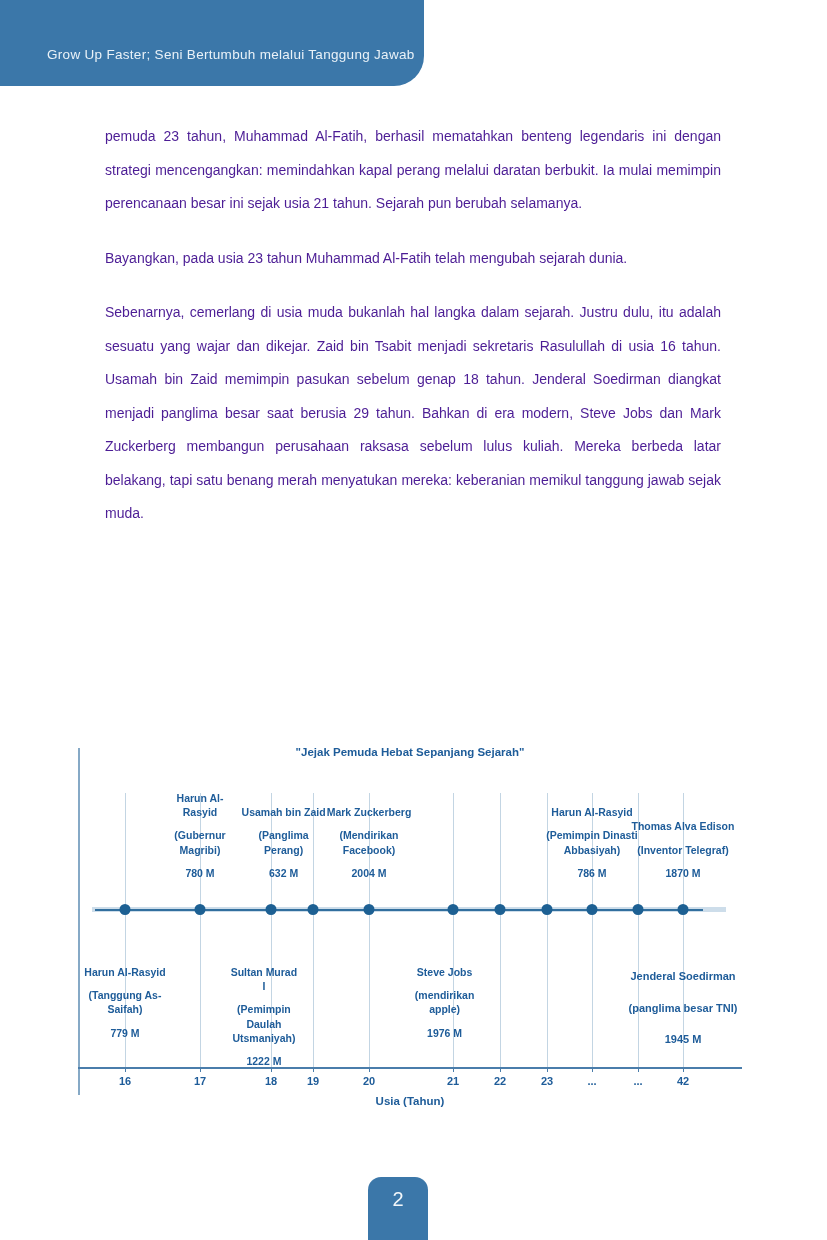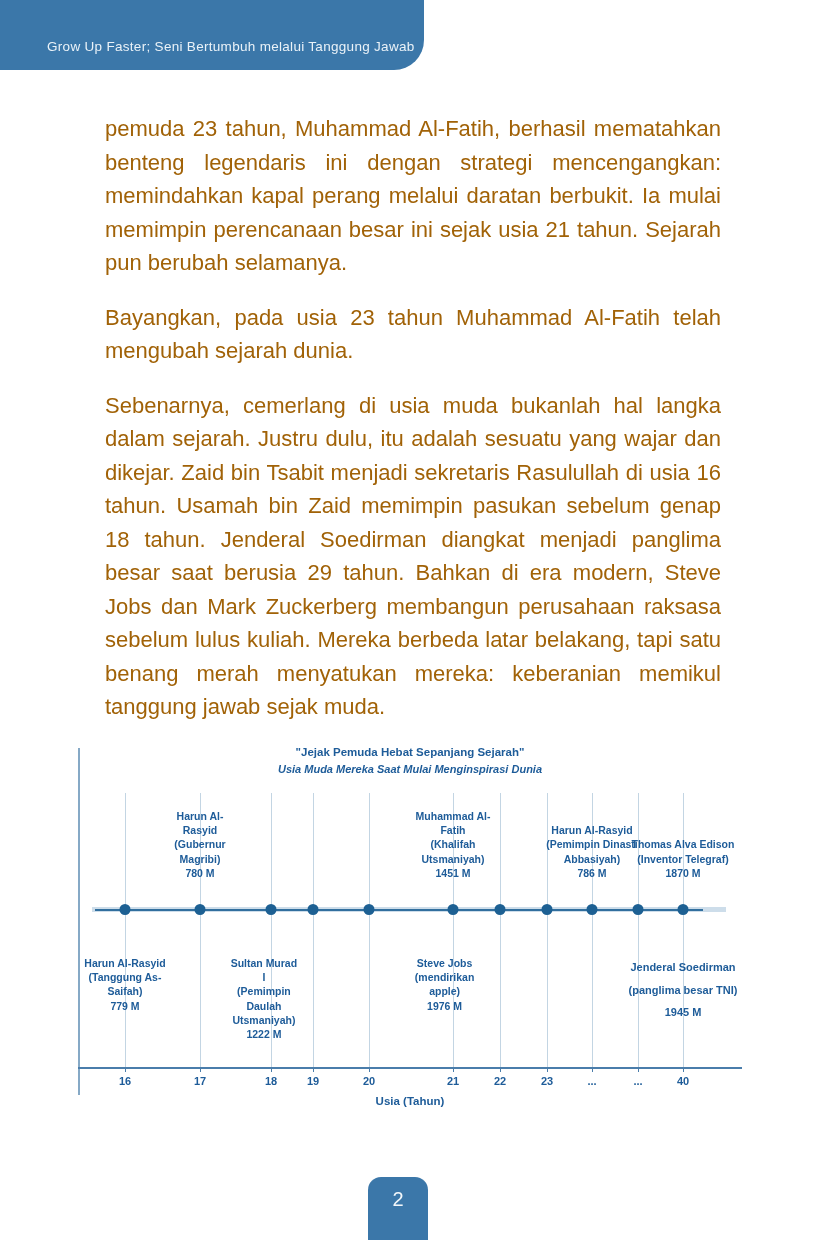--- a/index.html
+++ b/index.html
@@ -3,29 +3,29 @@
 <meta charset="utf-8">
 <style>
   * { box-sizing: border-box; }
   html,body { margin:0; padding:0; }
   body {
     width:827px; height:1240px; position:relative; overflow:hidden;
     background:#ffffff; font-family:"Liberation Sans", sans-serif;
   }
   
   .banner {
-    position:absolute; top:0; left:0; width:424px; height:70px;
+    position:absolute; top:0; left:0; width:424px; height:86px;
     background:#3b77a9; border-radius:0 0 30px 0;
     display:flex; align-items:center; padding:22px 0 0 47px;
     color:#eaf2f8; font-size:13.5px; font-weight:400; letter-spacing:0.3px;
   }
   
   .content { position:absolute; left:105px; top:112px; width:616px; }
   .content p {
-    margin:0 0 21px 0; color:#a16207; font-size:22px;
+    margin:8px 0 21px 0; color:#4c1d95; font-size:14px;
     line-height:33.5px; text-align:justify;
   }
   
   .chart {
     position:absolute; left:78px; top:744px; width:664px; height:376px;
     color:#1e5c99;
   }
   .c-title   { position:absolute; top:2px;  left:0; right:0; text-align:center; font-size:11.5px; font-weight:bold; }
   .c-subtitle{ position:absolute; top:19px; left:0; right:0; text-align:center; font-size:11px; font-weight:bold; font-style:italic; }
   .c-left    { position:absolute; left:0; top:4px; height:347px; width:1.5px; background:#86a9c6; }
@@ -34,21 +34,21 @@
   .axis-line { position:absolute; top:164.5px; left:17px; width:608px; height:2px; background:#326f9e; }
   .dot       { position:absolute; top:160px; width:11px; height:11px; border-radius:50%; background:#1d6093; transform:translateX(-50%); }
   .x-axis    { position:absolute; top:323px; left:0; width:664px; height:1.5px; background:#4a7dab; }
   .tickmark  { position:absolute; top:323px; height:5px; width:1px; background:#4a7dab; }
   .tick      { position:absolute; top:331px; transform:translateX(-50%); font-size:11px; font-weight:bold; }
   .x-label   { position:absolute; top:351px; left:0; right:0; text-align:center; font-size:11.5px; font-weight:bold; }
   .pt {
     position:absolute; transform:translateX(-50%); text-align:center;
     font-size:10.5px; font-weight:bold; line-height:1.35;
   }
-  .pt span { display:block; }
+  .pt span { display:block;margin-top:9px; }
   .pt.above { bottom:240px; }
   .pt.below { top:212px; }
   .pt.loose { line-height:2.05; font-size:11px; }
   
   .page-badge {
     position:absolute; left:368px; top:1177px; width:60px; height:63px;
     background:#3b77a9; border-radius:13px 13px 0 0;
     color:#f2f7fa; font-size:20px; display:flex; justify-content:center;
     padding-top:11px;
   }
@@ -61,21 +61,20 @@
 </div>
 
 <div class="content">
   <p>pemuda 23 tahun, Muhammad Al-Fatih, berhasil mematahkan benteng legendaris ini dengan strategi mencengangkan: memindahkan kapal perang melalui daratan berbukit. Ia mulai memimpin perencanaan besar ini sejak usia 21 tahun. Sejarah pun berubah selamanya.</p>
   <p>Bayangkan, pada usia 23 tahun Muhammad Al-Fatih telah mengubah sejarah dunia.</p>
   <p>Sebenarnya, cemerlang di usia muda bukanlah hal langka dalam sejarah. Justru dulu, itu adalah sesuatu yang wajar dan dikejar. Zaid bin Tsabit menjadi sekretaris Rasulullah di usia 16 tahun. Usamah bin Zaid memimpin pasukan sebelum genap 18 tahun. Jenderal Soedirman diangkat menjadi panglima besar saat berusia 29 tahun. Bahkan di era modern, Steve Jobs dan Mark Zuckerberg membangun perusahaan raksasa sebelum lulus kuliah. Mereka berbeda latar belakang, tapi satu benang merah menyatukan mereka: keberanian memikul tanggung jawab sejak muda.</p>
 </div>
 
 <div class="chart">
   <div class="c-title">"Jejak Pemuda Hebat Sepanjang Sejarah"</div>
-  <div class="c-subtitle">Usia Muda Mereka Saat Mulai Menginspirasi Dunia</div>
   <div class="c-left"></div>
   <div class="axis-under"></div>
   <div class="axis-line"></div>
   <div class="x-axis"></div>
   <div class="x-label">Usia (Tahun)</div>
 <div class="grid" style="left: 47px;"></div>
     <div class="tickmark" style="left: 47px;"></div>
     <div class="dot" style="left: 47px;"></div>
     <div class="tick" style="left: 47px;">16</div>
     <div class="grid" style="left: 122px;"></div>
@@ -110,30 +109,35 @@
     <div class="tickmark" style="left: 514px;"></div>
     <div class="dot" style="left: 514px;"></div>
     <div class="tick" style="left: 514px;">...</div>
     <div class="grid" style="left: 560px;"></div>
     <div class="tickmark" style="left: 560px;"></div>
     <div class="dot" style="left: 560px;"></div>
     <div class="tick" style="left: 560px;">...</div>
     <div class="grid" style="left: 605px;"></div>
     <div class="tickmark" style="left: 605px;"></div>
     <div class="dot" style="left: 605px;"></div>
-    <div class="tick" style="left: 605px;">40</div>
+    <div class="tick" style="left: 605px;">42</div>
     <div class="pt above" style="left: 122px; width: 62px;">
       <span>Harun Al-Rasyid</span>
       <span>(Gubernur Magribi)</span>
       <span>780 M</span>
     </div>
-    <div class="pt above" style="left: 375px; width: 86px;">
-      <span>Muhammad Al-Fatih</span>
-      <span>(Khalifah Utsmaniyah)</span>
-      <span>1451 M</span>
+    <div class="pt above" style="left: 205.6px; width: 88px;">
+      <span>Usamah bin Zaid</span>
+      <span>(Panglima Perang)</span>
+      <span>632 M</span>
+    </div>
+    <div class="pt above" style="left: 291px; width: 110px;">
+      <span>Mark Zuckerberg</span>
+      <span>(Mendirikan Facebook)</span>
+      <span>2004 M</span>
     </div>
     <div class="pt above" style="left: 514px; width: 112px;">
       <span>Harun Al-Rasyid</span>
       <span>(Pemimpin Dinasti Abbasiyah)</span>
       <span>786 M</span>
     </div>
     <div class="pt above" style="left: 605px; width: 116px;">
       <span>Thomas Alva Edison</span>
       <span>(Inventor Telegraf)</span>
       <span>1870 M</span>

